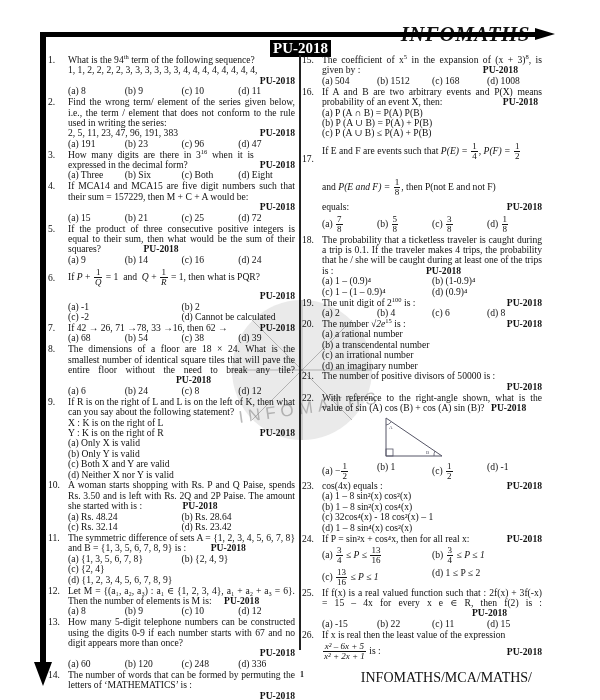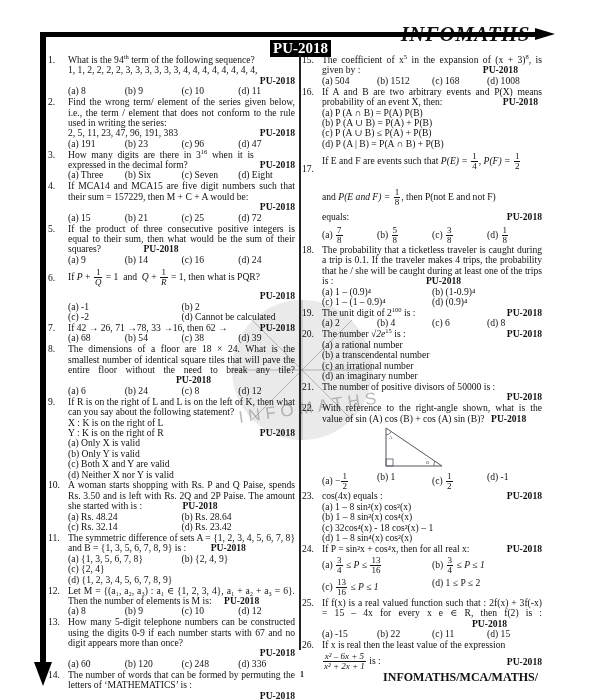--- a/index.html
+++ b/index.html
@@ -28,21 +28,21 @@
   .src-line { text-align: right; font-weight: bold; clear: both; }
   .opts { display: flex; flex-wrap: wrap; }
   .opts.four > span { width: 25%; }
   .opts.two > span { width: 50%; }
   .opts.one > span { width: 100%; }
   .frac { display: inline-block; vertical-align: middle; text-align: center; font-size: 9px; line-height: 9px; margin: 0 1px; }
   .frac .num { display: block; border-bottom: 0.8px solid #111; padding: 0 1px; }
   .frac .den { display: block; padding: 0 1px; }
   .it { font-style: italic; }
   .footer-page { position: absolute; left: 300px; top: 670px; font-size: 8px; font-weight: bold; }
-  .footer-brand { position: absolute; right: 62px; top: 670px; font-size: 12px; font-weight: bold; }
+  .footer-brand { position: absolute; right: 68px; top: 670px; font-size: 14px; font-weight: normal; }
   .watermark { position: absolute; left: 232px; top: 300px; width: 140px; height: 140px; border-radius: 50%;
                background: rgba(180,180,180,0.28); pointer-events: none; }
   .watermark-text { position: absolute; left: 238px; top: 398px; font-family: "Liberation Sans", sans-serif;
                     font-size: 17px; letter-spacing: 5px; color: rgba(130,130,130,0.55); transform: rotate(-8deg); pointer-events: none; }
   svg.wm-lines { position: absolute; left: 232px; top: 300px; pointer-events: none; }
   .triangle { display: block; margin: 2px 0 2px 60px; }
   sup { font-size: 6.5px; line-height: 0; }
 </style>
 </head>
 <body>
@@ -91,21 +91,21 @@
       <span>(d) 47</span>
     </div>
   </div>
 
   <div class="q">
     <span class="qn">3.</span>
     <div class="qt"><span class="src" style="position:relative; top:10px;">PU-2018</span><span>How many digits are there in 3</span><sup>16</sup><span> when it is expressed in the decimal form?</span></div>
     <div class="opts four">
       <span>(a) Three</span>
       <span>(b) Six</span>
-      <span>(c) Seven</span>
+      <span>(c) Both</span>
       <span>(d) Eight</span>
     </div>
   </div>
 
   <div class="q">
     <span class="qn">4.</span>
     <div class="qt">If MCA14 and MCA15 are five digit numbers such that their sum = 157229, then M + C + A would be:</div>
     <div class="src-line">PU-2018</div>
     <div class="opts four">
       <span>(a) 15</span>
@@ -241,21 +241,20 @@
     </div>
   </div>
 
   <div class="q">
     <span class="qn">16.</span>
     <div class="qt"><span>If A and B are two arbitrary events and P(X) means probability of an event X, then:</span> <span class="src" style="float:none; margin-left:58px;">PU-2018</span></div>
     <div class="opts one">
       <span>(a) P (A ∩ B) = P(A) P(B)</span>
       <span>(b) P (A ∪ B) = P(A) + P(B)</span>
       <span>(c) P (A ∪ B) ≤ P(A) + P(B)</span>
-      <span>(d) P (A | B) = P(A ∩ B) + P(B)</span>
     </div>
   </div>
 
   <div class="q" style="margin-top:3px;">
     <span class="qn" style="top:12px;">17.</span>
     <div class="qt">
       <span>If E and F are events such that </span><span class="it">P(E) = </span><span class="frac"><span class="num">1</span><span class="den">4</span></span><span class="it">, P(F) = </span><span class="frac"><span class="num">1</span><span class="den">2</span></span>
     </div>
     <div style="margin-top:17px;"><span>and </span><span class="it">P(E and F) = </span><span class="frac"><span class="num">1</span><span class="den">8</span></span><span>,  then P(not E and not F)</span></div>
     <div style="margin-top:5px;"><span class="src">PU-2018</span><span>equals:</span></div>

